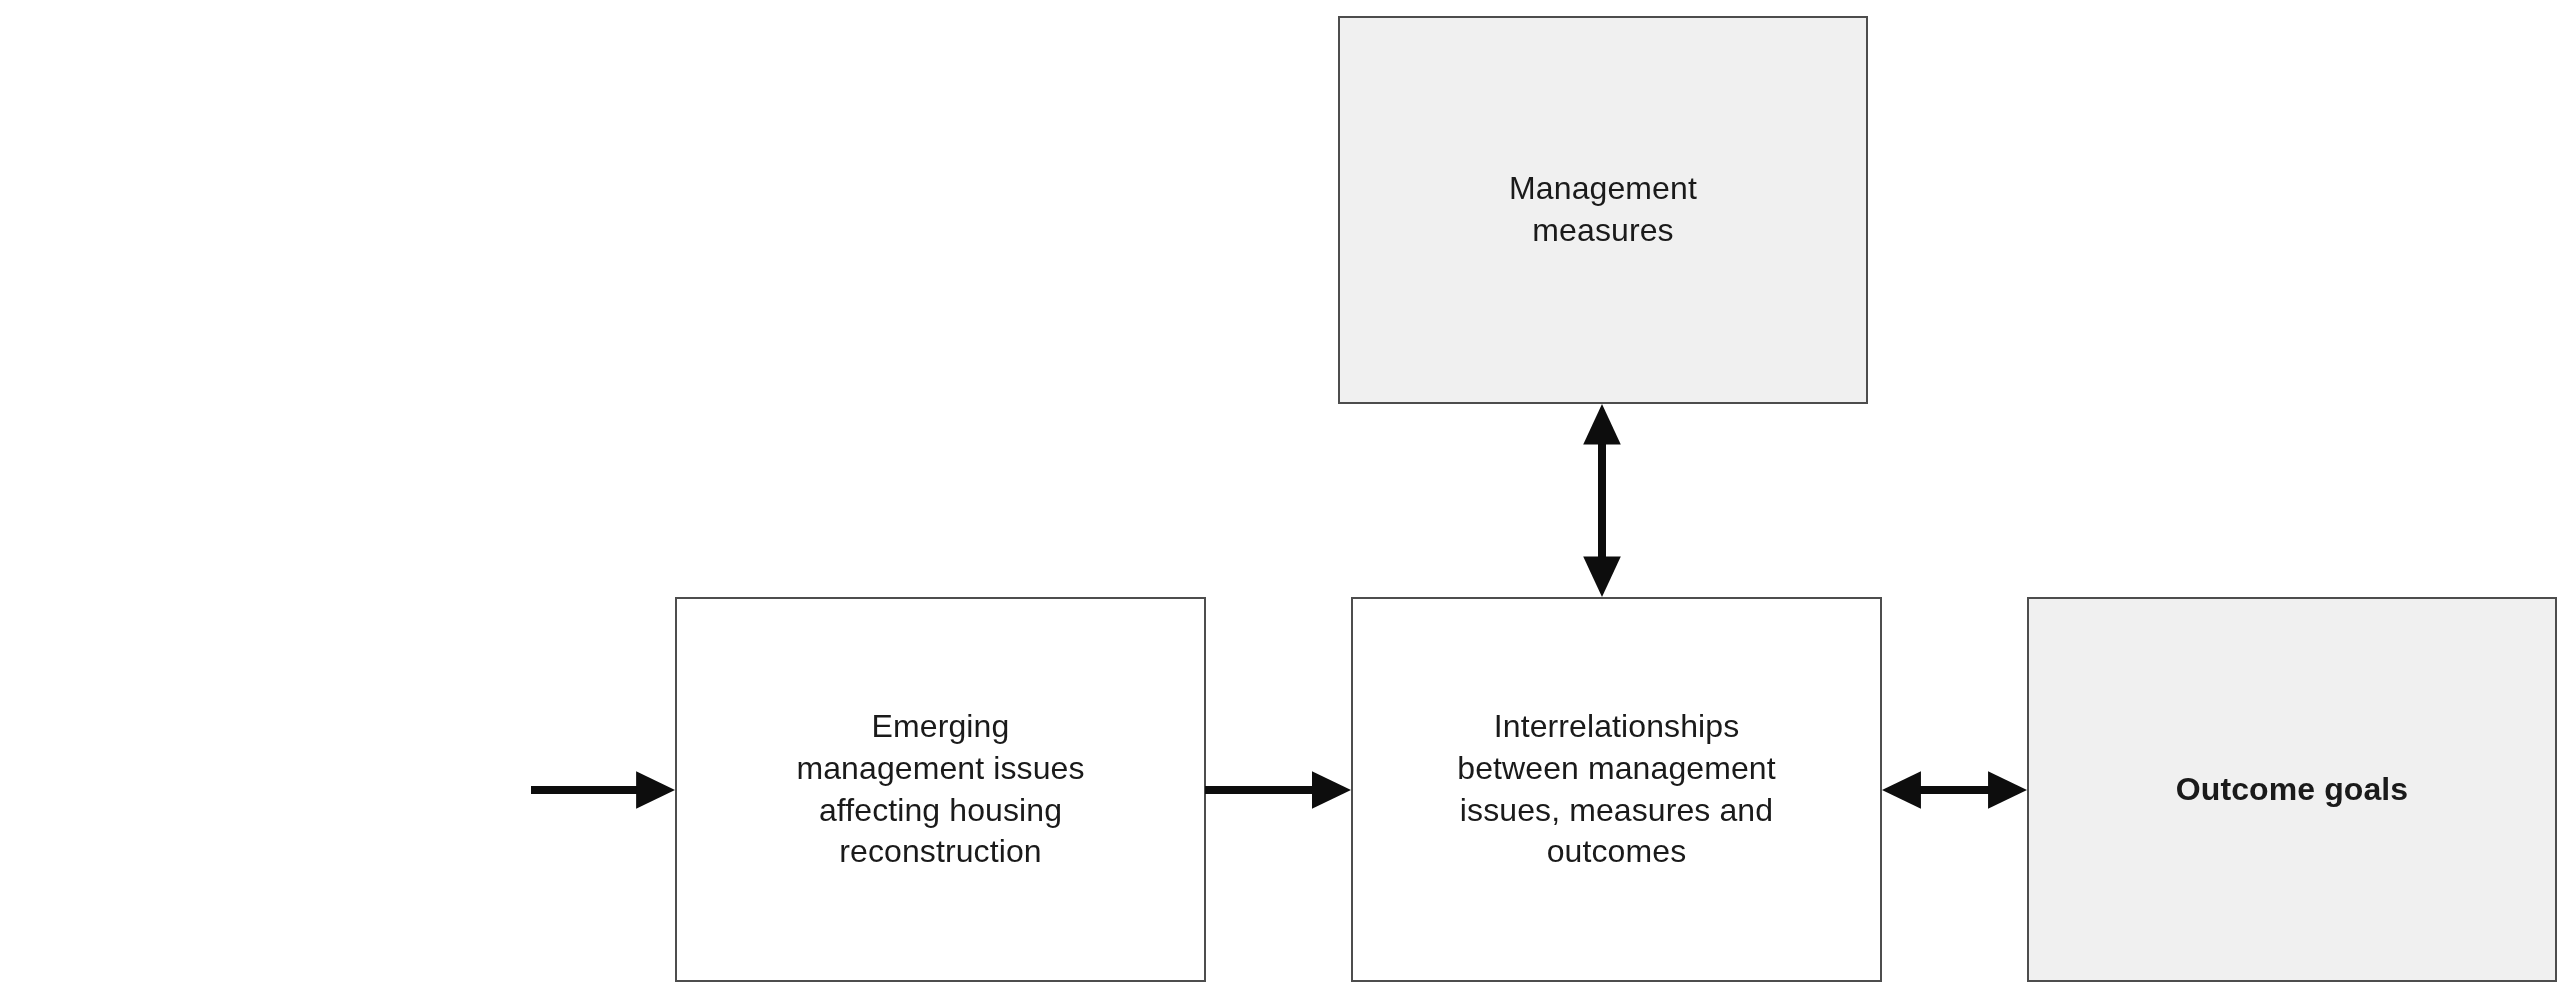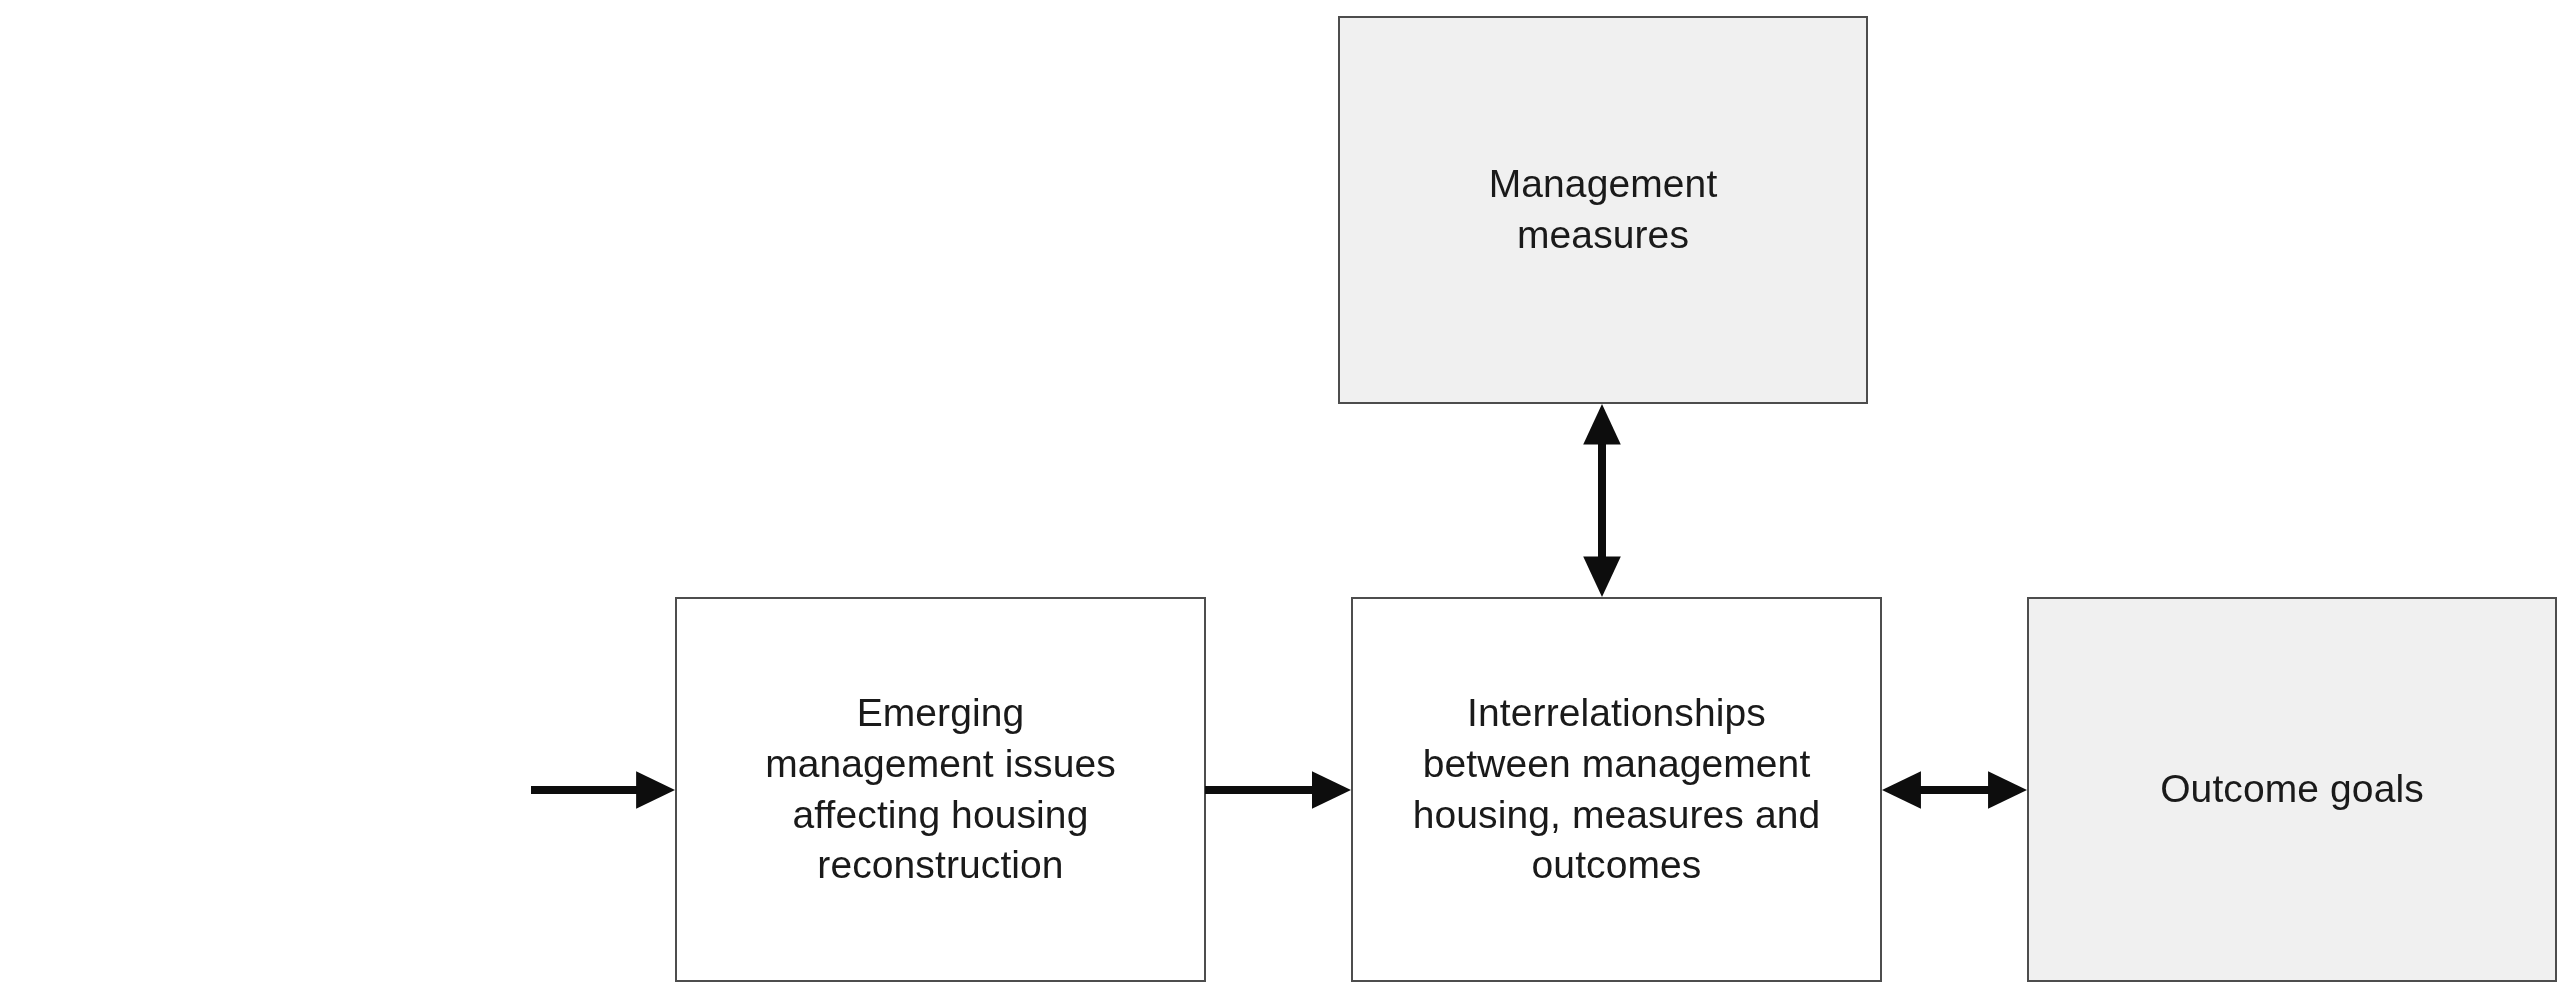--- a/index.html
+++ b/index.html
@@ -20,29 +20,29 @@
     box-sizing: border-box;
     border: 2.2px solid #4d4d4d;
     display: flex;
     align-items: center;
     justify-content: center;
     text-align: center;
   }
   .node .node-label {
     display: block;
     color: #1a1a1a;
-    font-size: 39px;
+    font-size: 32px;
     line-height: 1.30;
     letter-spacing: 0.1px;
     white-space: pre-line;
     padding: 0 10px;
   }
   .node.fill-white { background: #ffffff; }
   .node.fill-gray  { background: #f0f0f0; }
-  .node.bold .node-label { font-weight: normal; }
+  .node.bold .node-label { font-weight: bold; }
 
   
   #node-context      { left: 26px;   top: 597px; width: 505px; height: 385px; }
   #node-issues       { left: 675px;  top: 597px; width: 531px; height: 385px; }
   #node-interrel     { left: 1351px; top: 597px; width: 531px; height: 385px; }
   #node-outcome      { left: 2027px; top: 597px; width: 530px; height: 385px; }
   #node-measures     { left: 1338px; top: 16px;  width: 530px; height: 388px; }
 
   
   .arrow {
@@ -76,21 +76,21 @@
   <div class="node fill-white" id="node-issues">
     <span class="node-label">Emerging
 management issues
 affecting housing
 reconstruction</span>
   </div>
 
   <div class="node fill-white" id="node-interrel">
     <span class="node-label">Interrelationships
 between management
-housing, measures and
+issues, measures and
 outcomes</span>
   </div>
 
   <div class="node fill-gray bold" id="node-outcome">
     <span class="node-label">Outcome goals</span>
   </div>
 
   <div class="arrow" id="arrow-context-to-issues">
     <svg width="144" height="58" viewBox="0 0 200 80">
       <line class="arrow-line" x1="0" y1="40" x2="152" y2="40"></line>

